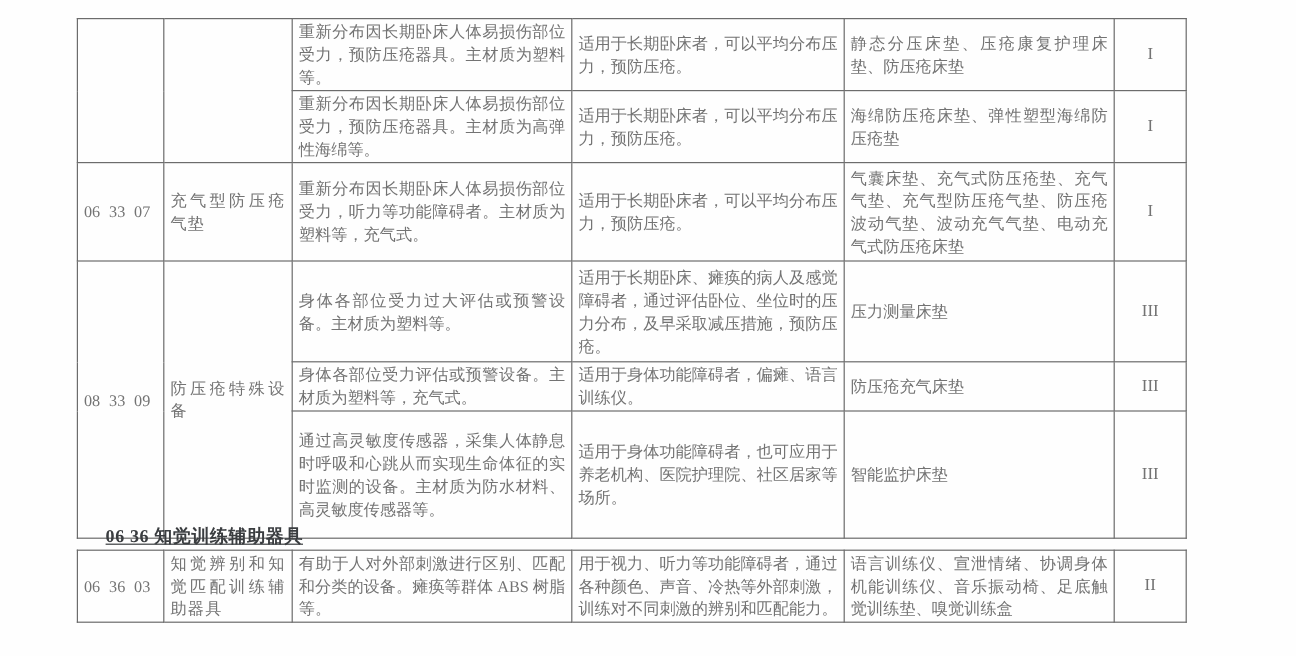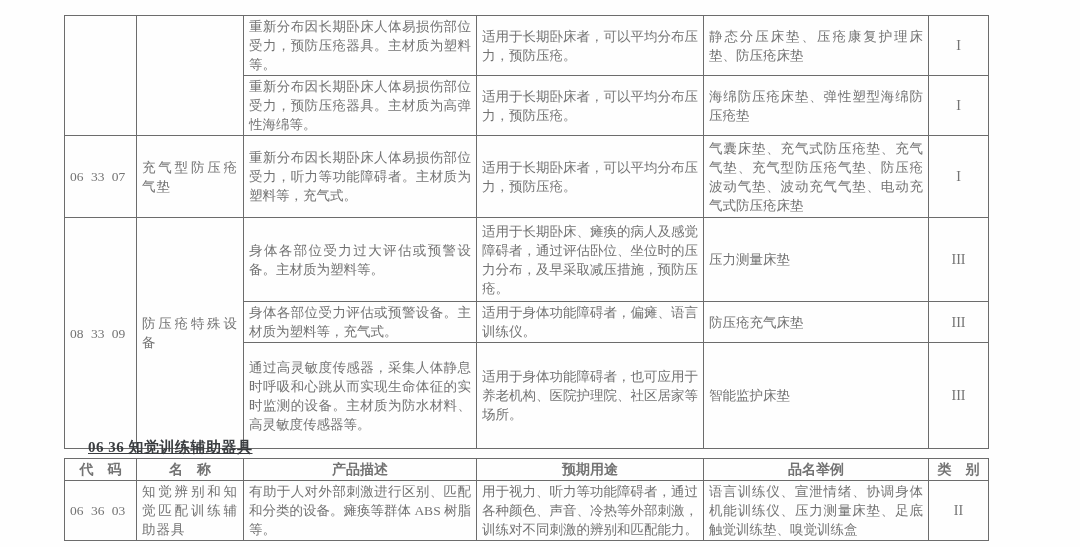--- a/index.html
+++ b/index.html
@@ -115,32 +115,24 @@
   <table id="table2">
     <colgroup>
       <col style="width:72px">
         <col style="width:107px">
         <col style="width:233px">
       <col style="width:227px">
         <col style="width:225px">
         <col style="width:60px">
     </colgroup>
     <tbody>
-      <tr style="height:22px">
-        <th>代　码</th>
-        <th>名　称</th>
-        <th>产品描述</th>
-        <th>预期用途</th>
-        <th>品名举例</th>
-        <th>类　别</th>
-      </tr>
       <tr style="height:60px">
         <td class="code">06 36 03</td>
         <td class="name">知觉辨别和知觉匹配训练辅助器具</td>
         <td class="desc">有助于人对外部刺激进行区别、匹配和分类的设备。瘫痪等群体 ABS 树脂等。</td>
         <td class="use">用于视力、听力等功能障碍者，通过各种颜色、声音、冷热等外部刺激，训练对不同刺激的辨别和匹配能力。</td>
-        <td class="ex">语言训练仪、宣泄情绪、协调身体机能训练仪、压力测量床垫、足底触觉训练垫、嗅觉训练盒</td>
+        <td class="ex">语言训练仪、宣泄情绪、协调身体机能训练仪、音乐振动椅、足底触觉训练垫、嗅觉训练盒</td>
         <td class="cat">II</td>
       </tr>
     </tbody>
   </table>
 
 </div>
 
 </body></html>

